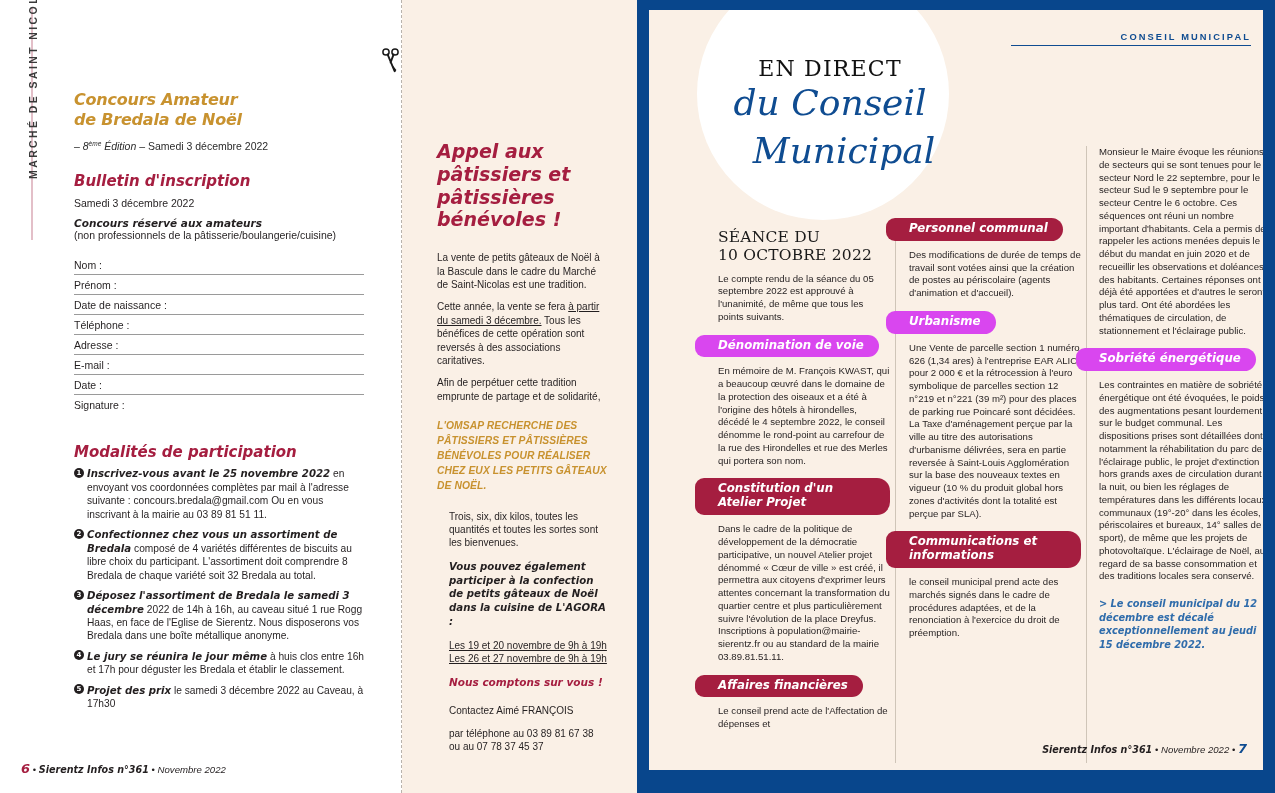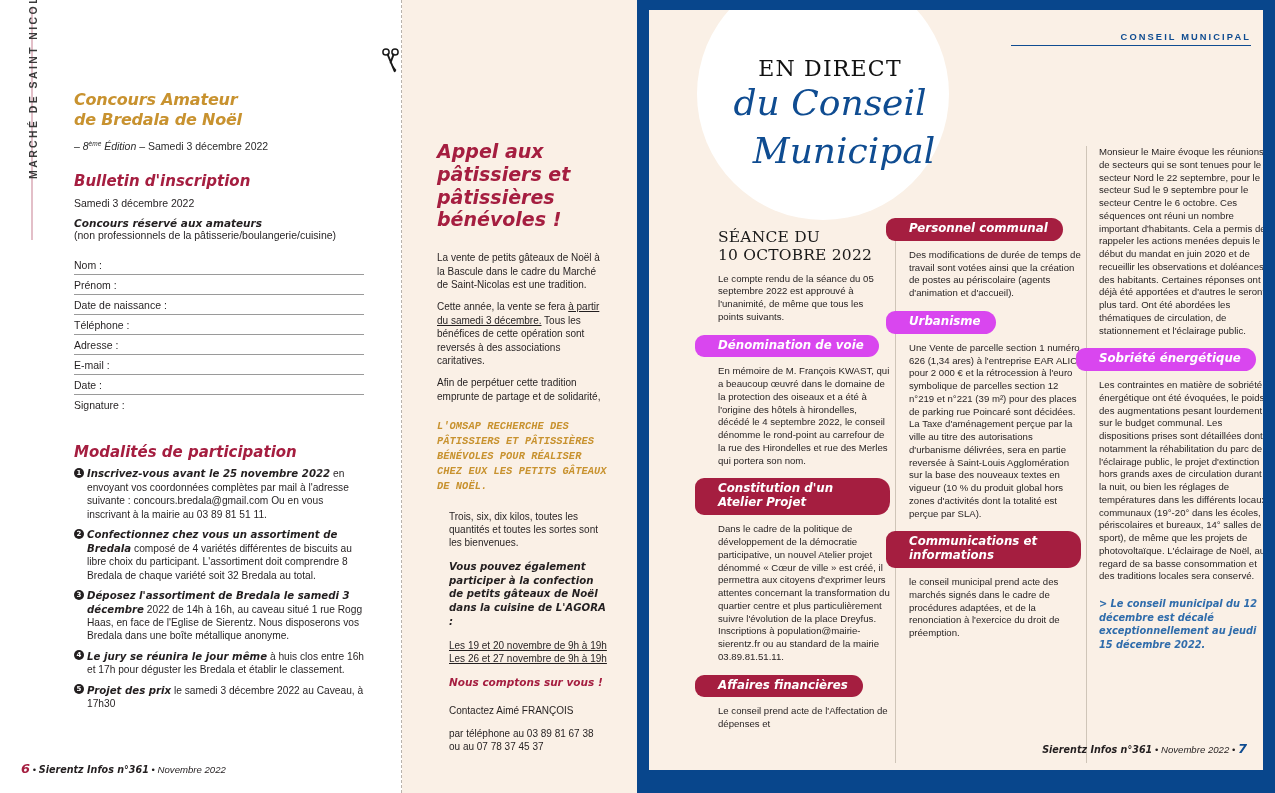--- a/index.html
+++ b/index.html
@@ -132,21 +132,21 @@
     margin: 0;
     font-family: "DejaVu Sans", sans-serif;
     font-style: italic; font-weight: bold;
     font-size: 19px; line-height: 1.2;
     color: #a51e40;
   }
   .mid-para { font-size: 10px; line-height: 1.34; margin: 0 0 9px 0; }
   .mid-para.first { margin-top: 20px; }
   .under { text-decoration: underline; }
   .omsap {
-    font-family: Liberation Mono, monospace;
+    font-family: Liberation Sans, sans-serif;
     font-style: italic; font-weight: bold;
     font-size: 10.3px; line-height: 1.45;
     color: #c8922f;
     margin: 16px 0 16px 0;
     letter-spacing: 0.1px;
   }
   .mid-indent { padding-left: 12px; }
   .mid-bold-it {
     font-family: "DejaVu Sans", sans-serif;
     font-style: italic; font-weight: bold;

